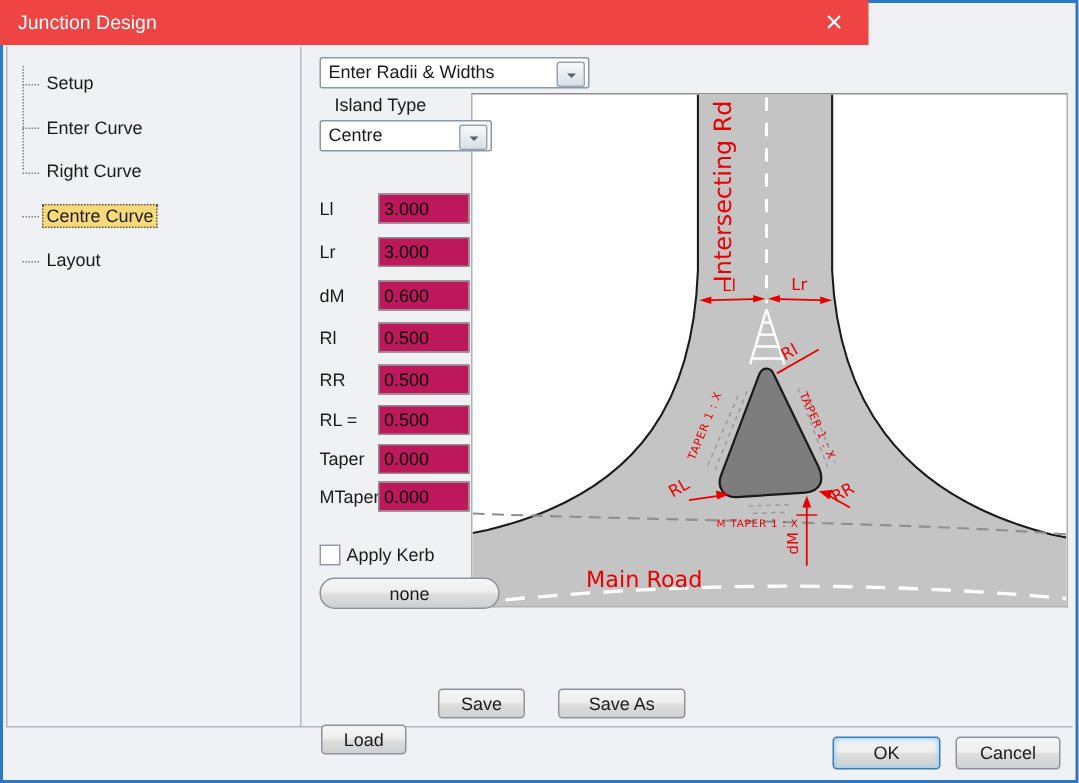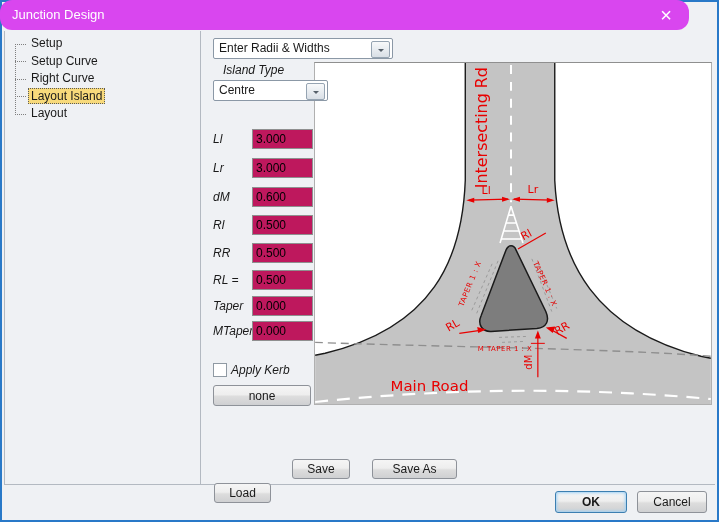--- a/index.html
+++ b/index.html
@@ -1,50 +1,50 @@
 <!DOCTYPE html>
 <html><head>
 <meta charset="utf-8">
 <style>
   html,body{margin:0;padding:0;background:#9aa0a8;font-family:"Liberation Sans","DejaVu Sans",sans-serif;}
   .window{position:relative;width:719px;height:522px;background:#eff1f4;overflow:hidden;
           font-size:12px;color:#1a1a1a;}
   .window-border{position:absolute;inset:0;border:2px solid #2979c8;pointer-events:none;z-index:40;}
   
-  .titlebar{position:absolute;left:0;top:0;width:689px;height:30px;background:#d946ef;z-index:41;border-radius:12px;}
+  .titlebar{position:absolute;left:0;top:0;width:579px;height:30px;background:#ef4444;z-index:41;}
   .titlebar .title{position:absolute;left:12px;top:0;line-height:30px;color:#fff;font-size:13px;}
   .close-btn{position:absolute;right:0;top:0;width:46px;height:30px;display:flex;align-items:center;
              justify-content:center;color:#fff;font-size:20px;font-weight:300;cursor:default;}
   
   .vline,.hline{position:absolute;z-index:2;}
   .vline{width:0;border-left:1px solid #b3b9c1;}
   .hline{height:0;border-top:1px solid #b3b9c1;}
   
   .sidebar{position:absolute;left:8px;top:35px;width:188px;z-index:3;}
   .tree-vline{position:absolute;left:7px;top:9px;height:69px;border-left:1px dotted #7f7f7f;}
-  .tree-row{position:relative;height:17.5px;line-height:17.5px;padding-left:20px;white-space:nowrap;}
+  .tree-row{position:relative;height:17.5px;line-height:17.5px;padding-left:20px;white-space:nowrap;margin-top:12px;}
   .tree-row::before{content:"";position:absolute;left:7px;top:50%;width:11px;border-top:1px dotted #7f7f7f;}
   .tree-label{padding:0 2px;border:1px dotted transparent;}
   .tree-row.selected .tree-label{background:#f8da7b;border:1px dotted #5a5a5a;}
   
   .combo{position:absolute;height:21px;background:#fff;border:1px solid #8b98a6;border-radius:2px;
          line-height:19px;padding-left:5px;box-sizing:border-box;z-index:3;}
   .combo-arrow-btn{position:absolute;right:2px;top:2px;width:17px;height:15px;border:1px solid #96a4b2;
          border-radius:2px;background:linear-gradient(#f8f9fa,#e9edf1 48%,#d9dfe6);display:flex;
          align-items:center;justify-content:center;}
   .combo-arrow-btn::after{content:"";border:3.5px solid transparent;border-top-color:#56606a;margin-top:4px;}
-  .form-label{position:absolute;z-index:3;line-height:20px;font-style:italic;}
+  .form-label{position:absolute;z-index:3;line-height:20px;}
   
   .field-input{position:absolute;width:53px;height:18px;border:1px solid #8f8f8f;background:#be185d;
          font-family:inherit;font-size:12px;padding:0 3px;z-index:3;color:#000;}
   
   .btn{position:absolute;box-sizing:border-box;border:1px solid #8e9299;border-radius:3px;color:#1a1a1a;
        background:linear-gradient(#f5f5f5 0%,#eeeeee 45%,#dddddd 55%,#cfd0d2 100%);
        font-size:12px;display:flex;align-items:center;justify-content:center;z-index:3;cursor:default;}
-  .btn-default{border-color:#3c7fb1;box-shadow:inset 0 0 3px 1px #9fd1f5;font-weight:bold;}
+  .btn-default{border-color:#3c7fb1;box-shadow:inset 0 0 3px 1px #9fd1f5;}
   
   .checkbox{position:absolute;width:12px;height:12px;border:1px solid #8f99a3;background:#fff;z-index:3;}
   
   .diagram-panel{position:absolute;left:314px;top:62px;width:398px;height:343px;background:#fff;
        box-sizing:border-box;border:1px solid #b0b0b0;border-top-color:#8f8f8f;z-index:1;}
   .diagram-panel svg{display:block;width:396px;height:341px;}
   svg text{font-family:"DejaVu Sans","Liberation Sans",sans-serif;fill:#e80000;}
 </style>
 </head>
 <body>
@@ -57,23 +57,23 @@
     <span class="close-btn">×</span>
   </div>
 
   <div class="vline" style="left:4px;top:31px;height:453px;"></div>
   <div class="vline" style="left:200px;top:31px;height:453px;"></div>
   <div class="hline" style="left:4px;top:484px;width:711px;"></div>
 
   <div class="sidebar">
     <div class="tree-vline"></div>
     <div class="tree-row"><span class="tree-label">Setup</span></div>
-    <div class="tree-row"><span class="tree-label">Setup Curve</span></div>
+    <div class="tree-row"><span class="tree-label">Enter Curve</span></div>
     <div class="tree-row"><span class="tree-label">Right Curve</span></div>
-    <div class="tree-row selected"><span class="tree-label">Layout Island</span></div>
+    <div class="tree-row selected"><span class="tree-label">Centre Curve</span></div>
     <div class="tree-row"><span class="tree-label">Layout</span></div>
   </div>
 
   <div class="combo" style="left:213px;top:38px;width:180px;">
     <span>Enter Radii &amp; Widths</span>
     <span class="combo-arrow-btn"></span>
   </div>
 
   <div class="form-label" style="left:223px;top:60px;">Island Type</div>
   <div class="combo" style="left:213px;top:80px;width:115px;">
@@ -93,21 +93,21 @@
   <input class="field-input" style="left: 252px; top: 243px;" value="0.500">
   <div class="form-label" style="left:213px;top:270px;">RL =</div>
   <input class="field-input" style="left: 252px; top: 270px;" value="0.500">
   <div class="form-label" style="left:213px;top:296px;">Taper</div>
   <input class="field-input" style="left: 252px; top: 296px;" value="0.000">
   <div class="form-label" style="left:213px;top:321px;">MTaper</div>
   <input class="field-input" style="left: 252px; top: 321px;" value="0.000">
 
   <span class="checkbox" style="left:213px;top:363px;"></span>
   <div class="form-label" style="left:231px;top:360px;">Apply Kerb</div>
-  <button class="btn" style="left:213px;top:385px;width:98px;height:21px;">none</button>
+  <button class="btn" style="left:213px;top:385px;width:120px;height:21px;border-radius:10px;">none</button>
 
   <button class="btn" style="left:214px;top:459px;width:57px;height:20px;margin-top:24px;">Load</button>
   <button class="btn" style="left:292px;top:459px;width:58px;height:20px;">Save</button>
   <button class="btn" style="left:372px;top:459px;width:85px;height:20px;">Save As</button>
 
   <button class="btn btn-default" style="left:555px;top:491px;width:72px;height:22px;">OK</button>
   <button class="btn" style="left:637px;top:491px;width:70px;height:22px;">Cancel</button>
 
   <div class="diagram-panel">
     <svg viewBox="0 0 398 343">

